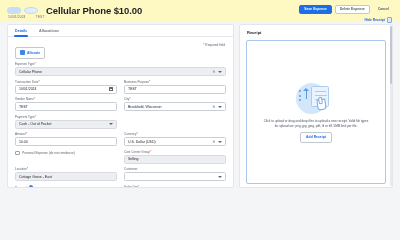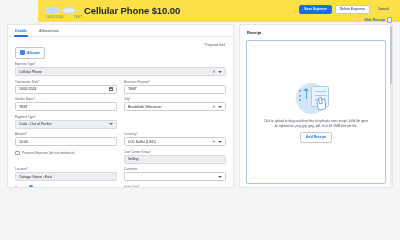--- a/index.html
+++ b/index.html
@@ -6,23 +6,23 @@
   html, body {
     width: 400px; height: 188px;
     font-family: "Liberation Sans", sans-serif;
     background: #f4f5f7;
     overflow: hidden;
   }
   .app { width: 400px; height: 188px; position: relative; background: #f4f5f7; }
 
   
   .header {
-    height: 22px; background: #fde047;
+    height: 22px; background: #fef9c3;
     display: flex; align-items: flex-start;
-    padding: 4px 6px 0 7px; position: relative; margin-left: 38px;
+    padding: 4px 6px 0 7px; position: relative;
   }
   .hdr-left { display: flex; align-items: center; gap: 3px; padding-top: 1px; }
   .pill {
     height: 7px; min-width: 14px; border-radius: 4px;
     background: #c8ddf7; display: inline-block;
   }
   .pill.round { width: 11px; border-radius: 50%; background: #e3edfb; border: 0.5px solid #c2d8f3; }
   .title {
     font-size: 9.5px; font-weight: bold; color: #1b1f26;
     margin-left: 5px; letter-spacing: -0.1px; white-space: nowrap;

